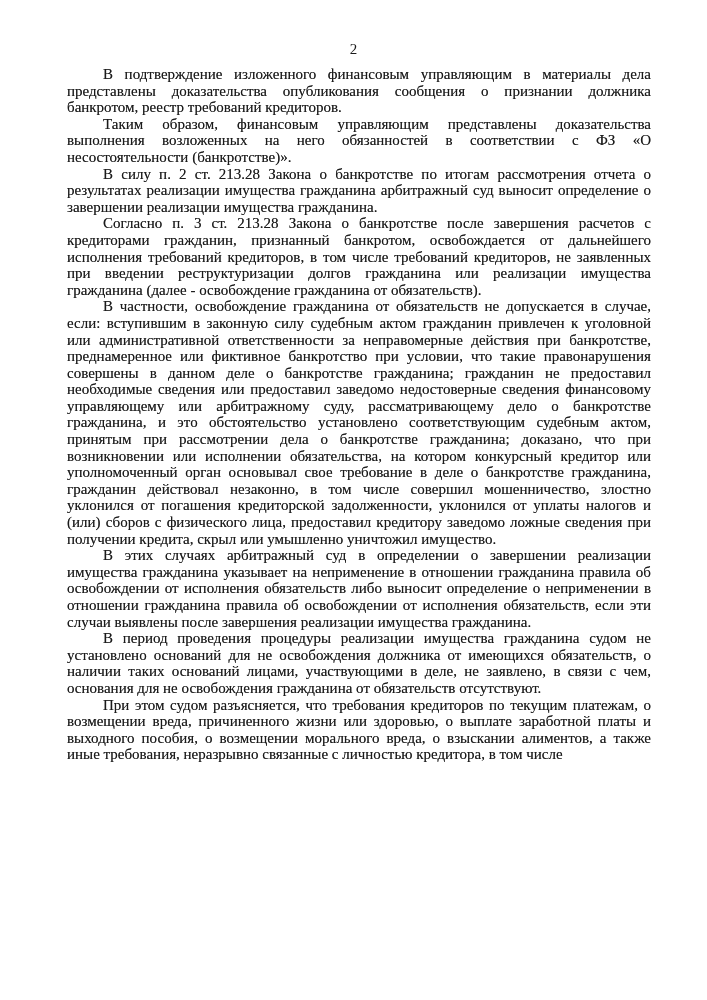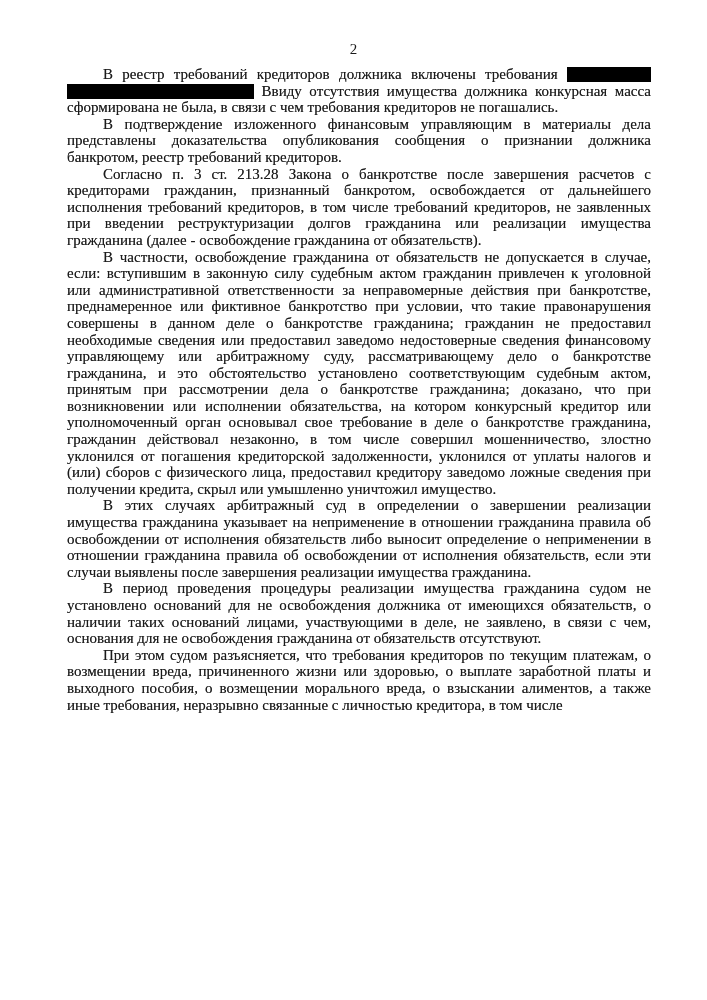--- a/index.html
+++ b/index.html
@@ -48,21 +48,22 @@
     vertical-align: -3px;
     background: #000000;
   }
 </style>
 </head>
 <body>
 
 <div class="sheet">
   <div class="page-num">2</div>
   <div class="text-block" id="doc-body" style="color: rgb(27, 27, 27);">
-      <p class="para"><span>В реестр требований кредиторов должника включены требования</span> <span class="redaction" style="width: 84px; background: rgb(0, 0, 0);"></span> <span class="redaction" style="width: 187px; background: rgb(0, 0, 0);"></span> <span>Ввиду отсутствия имущества должника конкурсная масса сформирована не была, в связи с чем требования кредиторов не погашались.</span></p>
       <p class="para"><span>В подтверждение изложенного финансовым управляющим в материалы дела представлены доказательства опубликования сообщения о признании должника банкротом, реестр требований кредиторов.</span></p>
+      <p class="para"><span>Таким образом, финансовым управляющим представлены доказательства выполнения возложенных на него обязанностей в соответствии с ФЗ «О несостоятельности (банкротстве)».</span></p>
+      <p class="para"><span>В силу п. 2 ст. 213.28 Закона о банкротстве по итогам рассмотрения отчета о результатах реализации имущества гражданина арбитражный суд выносит определение о завершении реализации имущества гражданина.</span></p>
       <p class="para"><span>Согласно п. 3 ст. 213.28 Закона о банкротстве после завершения расчетов с кредиторами гражданин, признанный банкротом, освобождается от дальнейшего исполнения требований кредиторов, в том числе требований кредиторов, не заявленных при введении реструктуризации долгов гражданина или реализации имущества гражданина (далее - освобождение гражданина от обязательств).</span></p>
       <p class="para"><span>В частности, освобождение гражданина от обязательств не допускается в случае, если: вступившим в законную силу судебным актом гражданин привлечен к уголовной или административной ответственности за неправомерные действия при банкротстве, преднамеренное или фиктивное банкротство при условии, что такие правонарушения совершены в данном деле о банкротстве гражданина; гражданин не предоставил необходимые сведения или предоставил заведомо недостоверные сведения финансовому управляющему или арбитражному суду, рассматривающему дело о банкротстве гражданина, и это обстоятельство установлено соответствующим судебным актом, принятым при рассмотрении дела о банкротстве гражданина; доказано, что при возникновении или исполнении обязательства, на котором конкурсный кредитор или уполномоченный орган основывал свое требование в деле о банкротстве гражданина, гражданин действовал незаконно, в том числе совершил мошенничество, злостно уклонился от погашения кредиторской задолженности, уклонился от уплаты налогов и (или) сборов с физического лица, предоставил кредитору заведомо ложные сведения при получении кредита, скрыл или умышленно уничтожил имущество.</span></p>
       <p class="para"><span>В этих случаях арбитражный суд в определении о завершении реализации имущества гражданина указывает на неприменение в отношении гражданина правила об освобождении от исполнения обязательств либо выносит определение о неприменении в отношении гражданина правила об освобождении от исполнения обязательств, если эти случаи выявлены после завершения реализации имущества гражданина.</span></p>
       <p class="para"><span>В период проведения процедуры реализации имущества гражданина судом не установлено оснований для не освобождения должника от имеющихся обязательств, о наличии таких оснований лицами, участвующими в деле, не заявлено, в связи с чем, основания для не освобождения гражданина от обязательств отсутствуют.</span></p>
       <p class="para"><span>При этом судом разъясняется, что требования кредиторов по текущим платежам, о возмещении вреда, причиненного жизни или здоровью, о выплате заработной платы и выходного пособия, о возмещении морального вреда, о взыскании алиментов, а также иные требования, неразрывно связанные с личностью кредитора, в том числе</span></p>
     </div>
 </div>
 
 </body></html>

